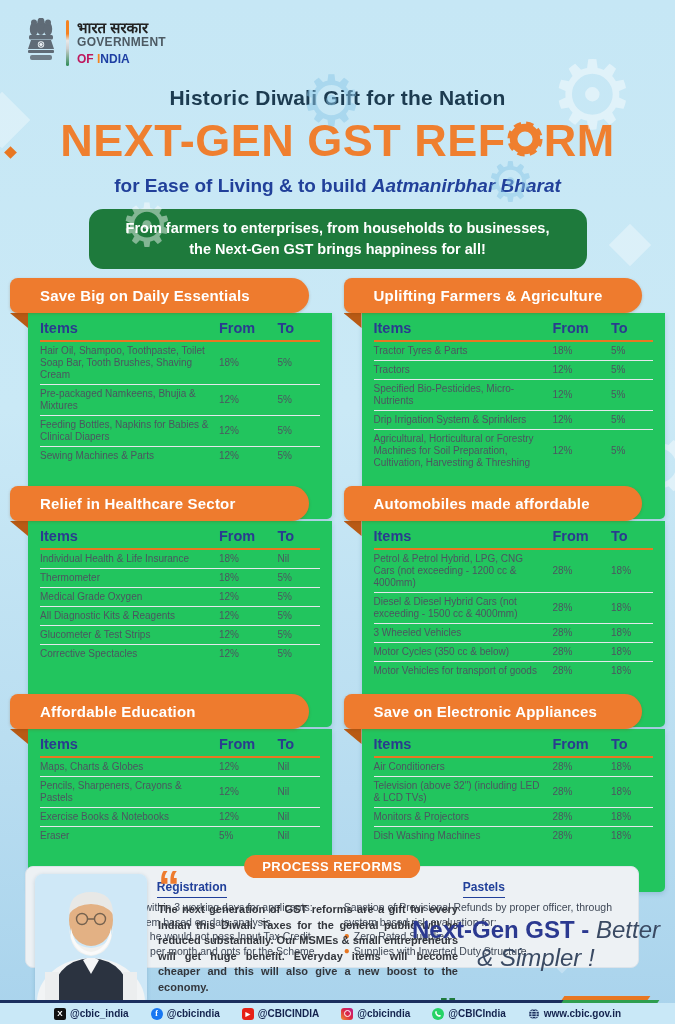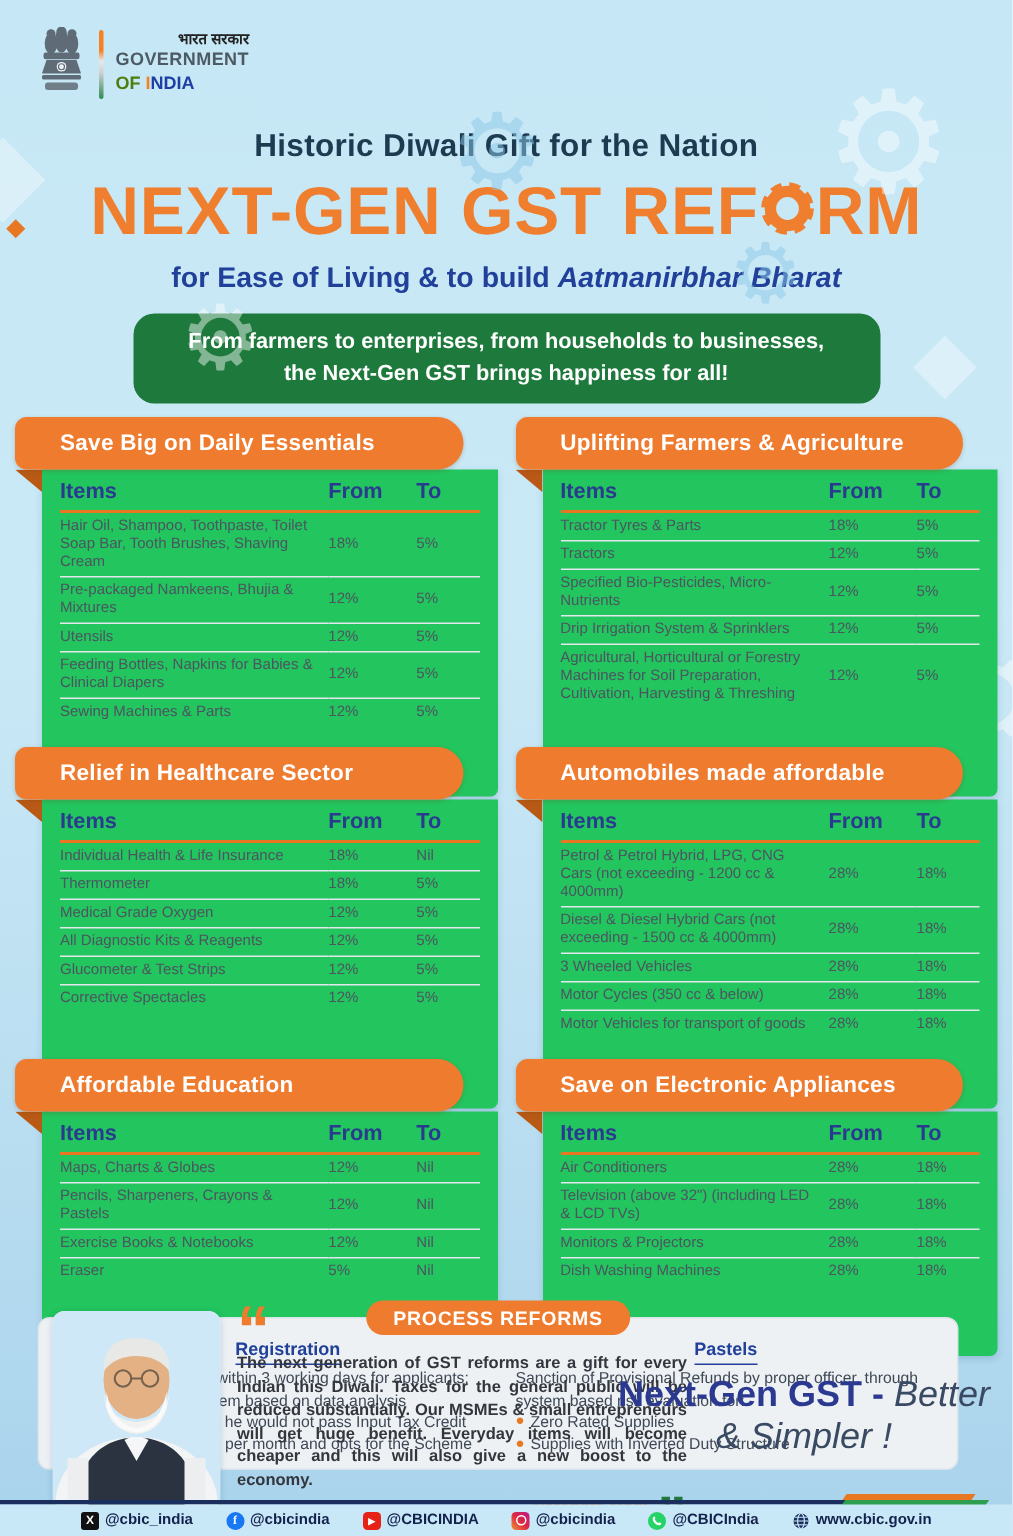--- a/index.html
+++ b/index.html
@@ -10,23 +10,23 @@
   }
   .deco{position:absolute;color:rgba(255,255,255,.45);pointer-events:none;z-index:0;}
   .deco.blue{color:rgba(140,199,232,.5);}
   .diamond{position:absolute;background:rgba(255,255,255,.35);transform:rotate(45deg);z-index:0;}
   .page{position:relative;z-index:1;width:675px;height:1024px;}
 
   
   .emblem-row{display:flex;align-items:center;gap:8px;padding:14px 0 0 24px;height:58px;}
   .tri-bar{width:3px;height:46px;background:linear-gradient(180deg,#f5821f 0%,#f5821f 30%,#e8e8e8 45%,#cfcfcf 62%,#2e8b57 100%);border-radius:2px;}
   .gov-text{line-height:1.08;}
-  .gov-hindi{font-size:10px;font-weight:bold;color:#222;text-align:right;}
+  .gov-hindi{font-size:15px;font-weight:bold;color:#222;}
   .gov-l1{font-size:12px;color:#4d5a63;font-weight:bold;letter-spacing:.3px;}
-  .gov-of{color:#4d7c0f;font-weight:bold;font-size:12px;text-align:center;}
+  .gov-of{color:#be185d;font-weight:bold;font-size:12px;text-align:center;}
   .gov-i{color:#f5821f;font-weight:bold;font-size:12px;}
   .gov-ndia{color:#1d3fa3;font-weight:bold;font-size:12px;}
 
   .tagline-top{ text-align:center;font-size:21px;font-weight:bold;color:#1c3b50;margin-top:14px;letter-spacing:.2px;}
   .main-title{text-align:center;font-size:45px;font-weight:800;color:#ef7f2f;margin-top:8px;letter-spacing:.5px;line-height:1;}
   .gear-o{display:inline-block;vertical-align:-2px;}
   .subtitle{text-align:center;font-size:19px;font-weight:bold;color:#21409a;margin-top:10px;}
   .subtitle .it{font-style:italic;}
   .green-banner{width:478px;margin:12px auto 0 auto;background:#1e7a3c;border-radius:14px;color:#fff;
     font-size:14.5px;font-weight:bold;text-align:center;padding:9px 10px;line-height:1.45;}
@@ -166,25 +166,20 @@
               </tr>
             </thead>
             <tbody>
               <tr>
                 <td class="c-item">Hair Oil, Shampoo, Toothpaste, Toilet Soap Bar, Tooth Brushes, Shaving Cream</td>
                 <td class="c-from">18%</td>
                 <td class="c-to">5%</td>
               </tr>
               <tr>
                 <td class="c-item">Pre-packaged Namkeens, Bhujia &amp; Mixtures</td>
-                <td class="c-from">12%</td>
-                <td class="c-to">5%</td>
-              </tr>
-              <tr>
-                <td class="c-item">Utensils</td>
                 <td class="c-from">12%</td>
                 <td class="c-to">5%</td>
               </tr>
               <tr>
                 <td class="c-item">Feeding Bottles, Napkins for Babies &amp; Clinical Diapers</td>
                 <td class="c-from">12%</td>
                 <td class="c-to">5%</td>
               </tr>
               <tr>
                 <td class="c-item">Sewing Machines &amp; Parts</td>

